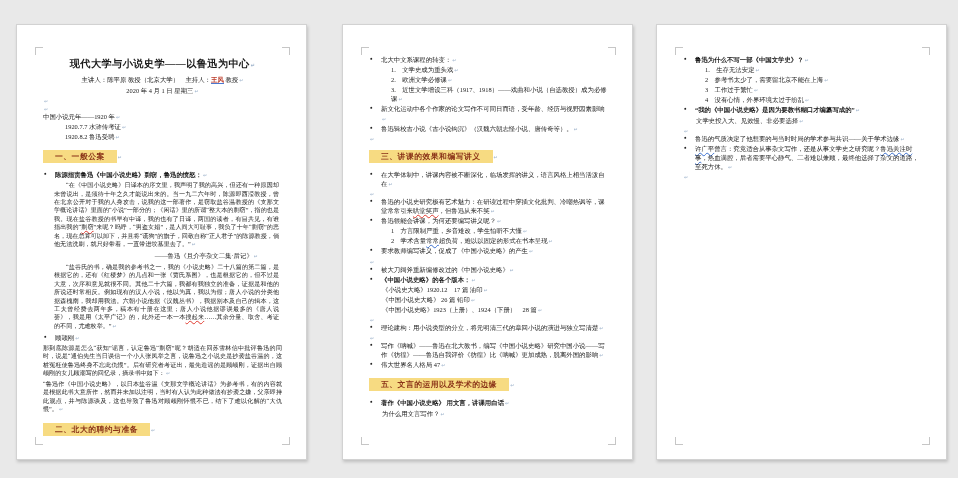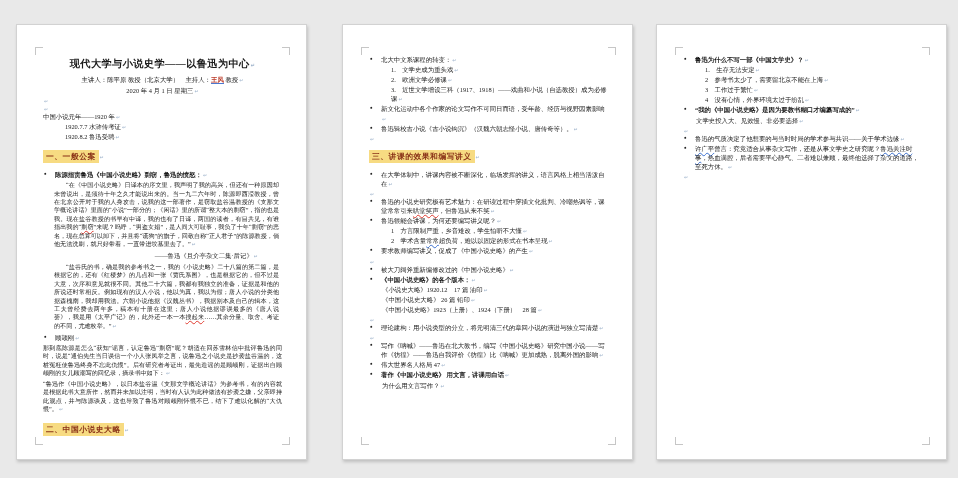--- a/index.html
+++ b/index.html
@@ -30,21 +30,21 @@
   .blk{position:relative;color:#1b1b1b;font-size:6.4px;line-height:1.42;margin-bottom:1px;}
   .blk::after{content:"\21B5";color:#9fb4cc;font-size:5px;margin-left:1px;}
   .title{font-size:10.2px;font-weight:bold;text-align:center;letter-spacing:.4px;margin:2px 0 4px;}
   .center{text-align:center;}
   .blank{height:7px;}
   .line{}
   .indent{padding-left:22px;}
   .heading{margin:9px 0 7px;}
   .heading .hl{
     display:inline-block;background:#f7db82;color:#8a3318;
-    font-weight:bold;font-size:7.8px;padding:1px 3px;letter-spacing:.5px;
+    font-weight:bold;font-size:7.8px;padding:1px 12px;letter-spacing:.5px;
   }
   .bullet{padding-left:12px;}
   .bullet::before{content:"\25CF";position:absolute;left:1px;top:1px;font-size:4.6px;color:#1b1b1b;}
   .num{padding-left:22px;}
   .sub{padding-left:13px;}
   .quote{font-size:6.1px;line-height:1.38;text-align:justify;padding-left:11px;padding-right:3px;text-indent:12px;margin:2px 0;}
   .attrib{text-align:right;padding-right:24px;margin:1px 0 3px;}
   .para{font-size:6.1px;line-height:1.38;text-align:justify;margin:2px 0;}
   .b{font-weight:bold;}
   .sq-red{text-decoration:underline wavy #e03a2f 1px;text-underline-offset:1px;}
@@ -69,21 +69,21 @@
       <div class="blk indent"><span>1920.7.7 水浒传考证</span></div>
       <div class="blk indent"><span>1920.8.2 鲁迅受聘</span></div>
       <div class="blk heading"><span class="hl"><span>一、一般公案</span></span></div>
       <div class="blk bullet"><span class="b">陈源指责鲁迅《中国小说史略》剽窃，鲁迅的愤怒：</span></div>
       <div class="blk quote"><span>“在《中国小说史略》日译本的序文里，我声明了我的高兴，但还有一种原因却未曾说出，是须待十年之久才能说出来的。当一九二六年时，陈源即西滢教授，曾在北京公开对于我的人身攻击，说我的这一部著作，是窃取盐谷温教授的《支那文学概论讲话》里面的“小说”一部分的；《闲话》里的所谓“整大本的剽窃”，指的也是我。现在盐谷教授的书早有中译，我的也有了日译，两国的读者，有目共见，有谁指出我的“</span><span class="sq-red">剽窃</span><span>”来呢？呜呼，“男盗女娼”，是人间大可耻事，我负了十年“剽窃”的恶名，现在总算可以卸下，并且将“谎狗”的旗子，回敬自称“正人君子”的陈源教授，倘他无法洗刷，就只好带着，一直带进坟墓里去了。”</span></div>
       <div class="blk attrib"><span>——鲁迅《且介亭杂文二集·后记》</span></div>
       <div class="blk quote"><span>“盐谷氏的书，确是我的参考书之一，我的《小说史略》二十八篇的第二篇，是根据它的，还有《红楼梦》的几点和一张《贾氏系图》，也是根据它的，但不过是大意，次序和意见就很不同。其他二十六篇，我都有我独立的准备，证据是和他的所说还时常相反。例如现有的汉人小说，他以为真，我以为假；唐人小说的分类他据森槐南，我却用我法。六朝小说他据《汉魏丛书》，我据别本及自己的辑本，这工夫曾经费去两年多，稿本有十册在这里；唐人小说他据谬误最多的《唐人说荟》，我是用《太平广记》的，此外还一本一本</span><span class="sq-red">搜起来</span><span>……其余分量、取舍、考证的不同，尤难枚举。”</span></div>
       <div class="blk bullet"><span>顾颉刚</span></div>
       <div class="blk para"><span>那到底陈源是怎么“获知”谣言，认定鲁迅“剽窃”呢？胡适在回苏雪林信中批评鲁迅的同时，说是“通伯先生当日误信一个小人张凤举之言，说鲁迅之小说史是抄袭盐谷温的，这桩冤枉使鲁迅终身不忘此仇恨”。后有研究者考证出，最先造谣的是顾颉刚，证据出自顾颉刚的女儿顾潮写的回忆录，摘录书中如下：</span></div>
       <div class="blk para"><span>“鲁迅作《中国小说史略》，以日本盐谷温《支那文学概论讲话》为参考书，有的内容就是根据此书大意所作，然而并未加以注明，当时有人认为此种做法有抄袭之嫌，父亲即持此观点，并与陈源谈及，这也导致了鲁迅对顾颉刚怀恨不已，结下了难以化解的“大仇恨”。</span></div>
-      <div class="blk heading"><span class="hl"><span>二、中国小说史大略</span></span></div>
+      <div class="blk heading"><span class="hl"><span>二、北大的聘约与准备</span></span></div>
     </div>
 </div>
 
 <div class="page" style="left:342px;">
   <div class="cm tl"></div>
   <div class="cm tr"></div>
   <div class="cm bl"></div>
   <div class="cm br"></div>
   <div class="content">
       <div class="blk bullet"><span>北大中文系课程的转变：</span></div>
@@ -105,20 +105,21 @@
       <div class="blk bullet"><span>被大刀阔斧重新编修改过的《中国小说史略》</span></div>
       <div class="blk bullet"><span class="b">《中国小说史略》的各个版本：</span></div>
       <div class="blk sub"><span>《小说史大略》1920.12　17 篇 油印</span></div>
       <div class="blk sub"><span>《中国小说史大略》 26 篇 铅印</span></div>
       <div class="blk sub"><span>《中国小说史略》1923（上册）、1924（下册）　28 篇</span></div>
       <div class="blk blank"></div>
       <div class="blk bullet"><span>理论建构：用小说类型的分立，将元明清三代的章回小说的演进与独立写清楚</span></div>
       <div class="blk blank"></div>
       <div class="blk bullet"><span>写作《呐喊》——鲁迅在北大教书，编写《中国小说史略》研究中国小说——写作《彷徨》——鲁迅自我评价《彷徨》比《呐喊》更加成熟，脱离外国的影响</span></div>
       <div class="blk bullet"><span>伟大世界名人格局 47</span></div>
+      <div class="blk heading"><span class="hl"><span>五、文言的运用以及学术的边缘</span></span></div>
       <div class="blk bullet"><span class="b">著作《中国小说史略》 用文言，讲课用白话</span></div>
       <div class="blk sub"><span>为什么用文言写作？</span></div>
     </div>
 </div>
 
 <div class="page" style="left:656px;">
   <div class="cm tl"></div>
   <div class="cm tr"></div>
   <div class="cm bl"></div>
   <div class="cm br"></div>

